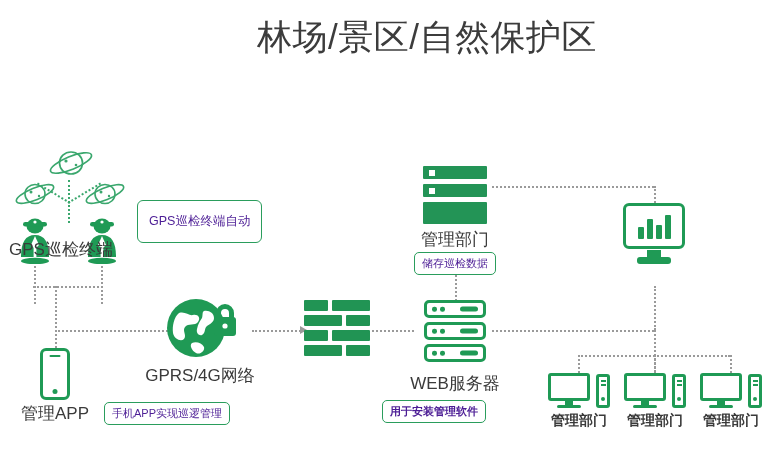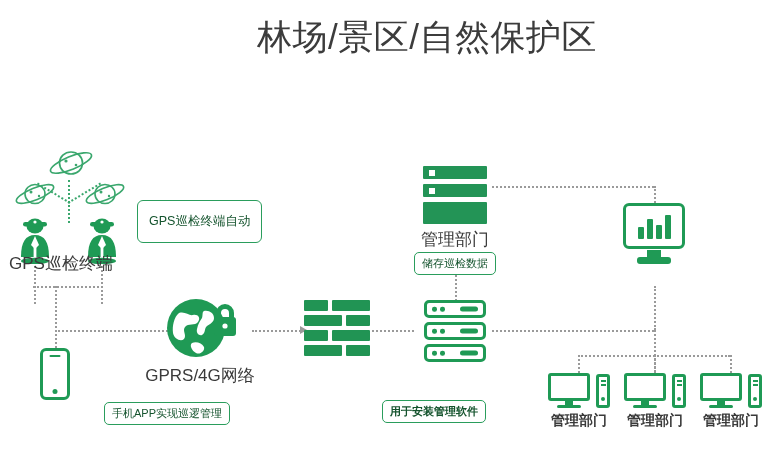--- a/index.html
+++ b/index.html
@@ -22,21 +22,21 @@
   
   .node{position:absolute;text-align:center;}
   .node .lbl{
     display:block;color:#3a3a3a;white-space:nowrap;
   }
   .lbl-lg{font-size:17px;}
   .lbl-md{font-size:14px;font-weight:bold;}
 
   .tagbox{
     display:inline-block;border:1.6px solid #2a9d5c;border-radius:5px;
-    background:#fff;color:#14532d;font-size:11px;line-height:1.5;
+    background:#fff;color:#4c1d95;font-size:11px;line-height:1.5;
     padding:2px 7px;white-space:nowrap;
   }
   .tagbox-lg{
     font-size:12.5px;padding:9px 11px;line-height:1.85;border-radius:6px;
     text-align:left;
   }
 
   
   .dl{position:absolute;}
   .dl.h{
@@ -217,31 +217,34 @@
       <ellipse cx="17" cy="10" rx="8.5" ry="7.5" fill="#1f9a55"></ellipse>
       <rect x="5" y="6" width="24" height="4.6" rx="2.3" fill="#1f9a55"></rect>
       <circle cx="17" cy="6" r="1.6" fill="#ffffff"></circle>
       <path d="M17 19 C7 19 3 27 3 41 L31 41 C31 27 27 19 17 19 Z" fill="#1f9a55"></path>
       <path d="M17 20 L13 29 L17 33 L21 29 Z" fill="#ffffff"></path>
       <rect x="15.6" y="31" width="2.8" height="12" fill="#ffffff"></rect>
       <ellipse cx="17" cy="45" rx="14" ry="3.2" fill="#1f9a55"></ellipse>
     </svg>
   </div>
 
-  <div class="node" style="left:0px;top:252px;width:122px;">
+  <div class="node" style="left:0px;top:238px;width:122px;">
     <span class="lbl lbl-lg">GPS巡检终端</span>
   </div>
 
   <div style="position:absolute;left:137px;top:200px;">
     <div class="tagbox tagbox-lg">
       <span style="display:block;">GPS巡检终端自动</span>
     </div>
   </div>
 
   <div class="phone" style="left:40px;top:348px;"></div>
+  <div class="node" style="left:5px;top:402px;width:100px;">
+    <span class="lbl lbl-lg">管理APP</span>
+  </div>
   <div style="position:absolute;left:104px;top:402px;">
     <span class="tagbox">手机APP实现巡逻管理</span>
   </div>
 
   <div style="position:absolute;left:162px;top:295px;">
     <svg width="76" height="66" viewBox="0 0 76 66">
       <path d="M34 4 A29 29 0 1 0 34 62 A29 29 0 1 0 34 4 Z" fill="#1f9a55"></path>
       <path d="M17 18 C23 16 27 21 31 20 C36 19 39 23 36 27 C33 31 26 28 23 32 C20 36 25 40 22 44 C19 47 12 44 11 38 C10 31 12 22 17 18 Z" fill="#ffffff"></path>
       <path d="M42 16 C47 15 52 18 52 23 C52 27 48 29 45 31 C42 33 44 38 40 40 C37 41 34 38 35 34 C36 29 38 26 40 23 C41 20 40 17 42 16 Z" fill="#ffffff"></path>
       <path d="M30 48 C34 46 40 48 42 52 C43 56 38 60 34 58 C30 56 27 50 30 48 Z" fill="#ffffff"></path>
@@ -283,20 +286,23 @@
         <i class="d1"></i>
         <i class="d2"></i>
         <u></u>
       </div>
     <div class="bay">
         <i class="d1"></i>
         <i class="d2"></i>
         <u></u>
       </div>
   </div>
+  <div class="node" style="left:396px;top:372px;width:118px;">
+    <span class="lbl lbl-lg">WEB服务器</span>
+  </div>
   <div style="position:absolute;left:382px;top:400px;width:100px;text-align:center;font-weight:bold;">
     <span class="tagbox">用于安装管理软件</span>
   </div>
 
   <div class="dsrv" style="left:423px;top:166px;">
     <div class="bar">
         <span class="dot"></span>
       </div>
     <div class="bar">
         <span class="dot"></span>

